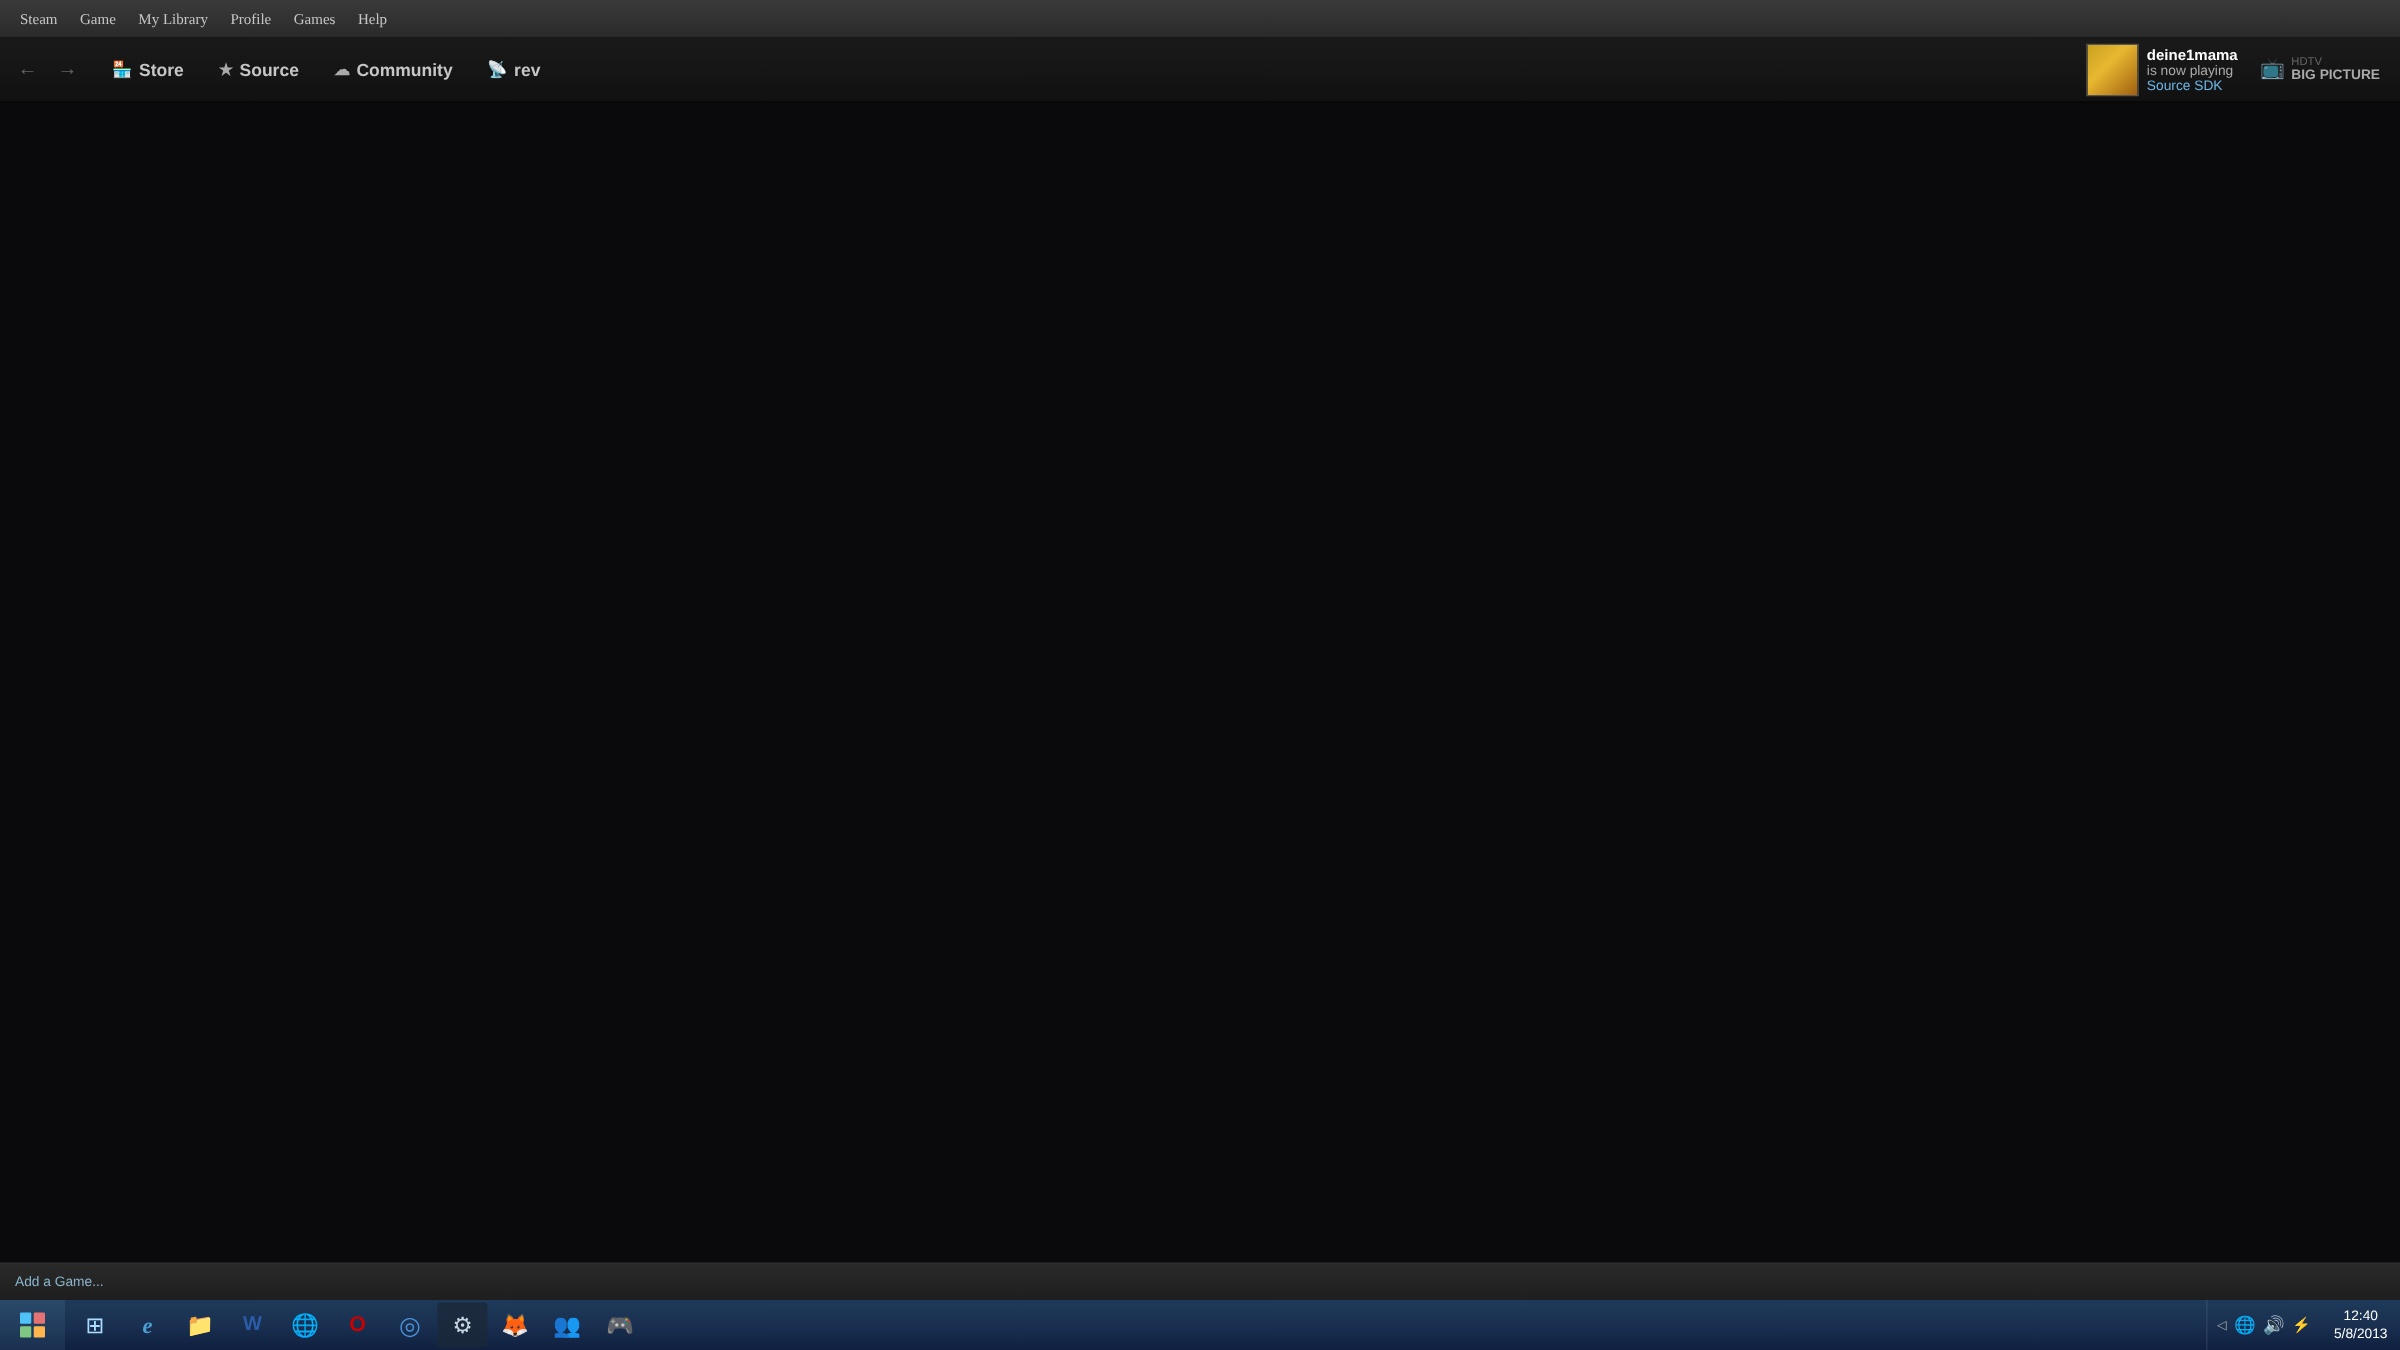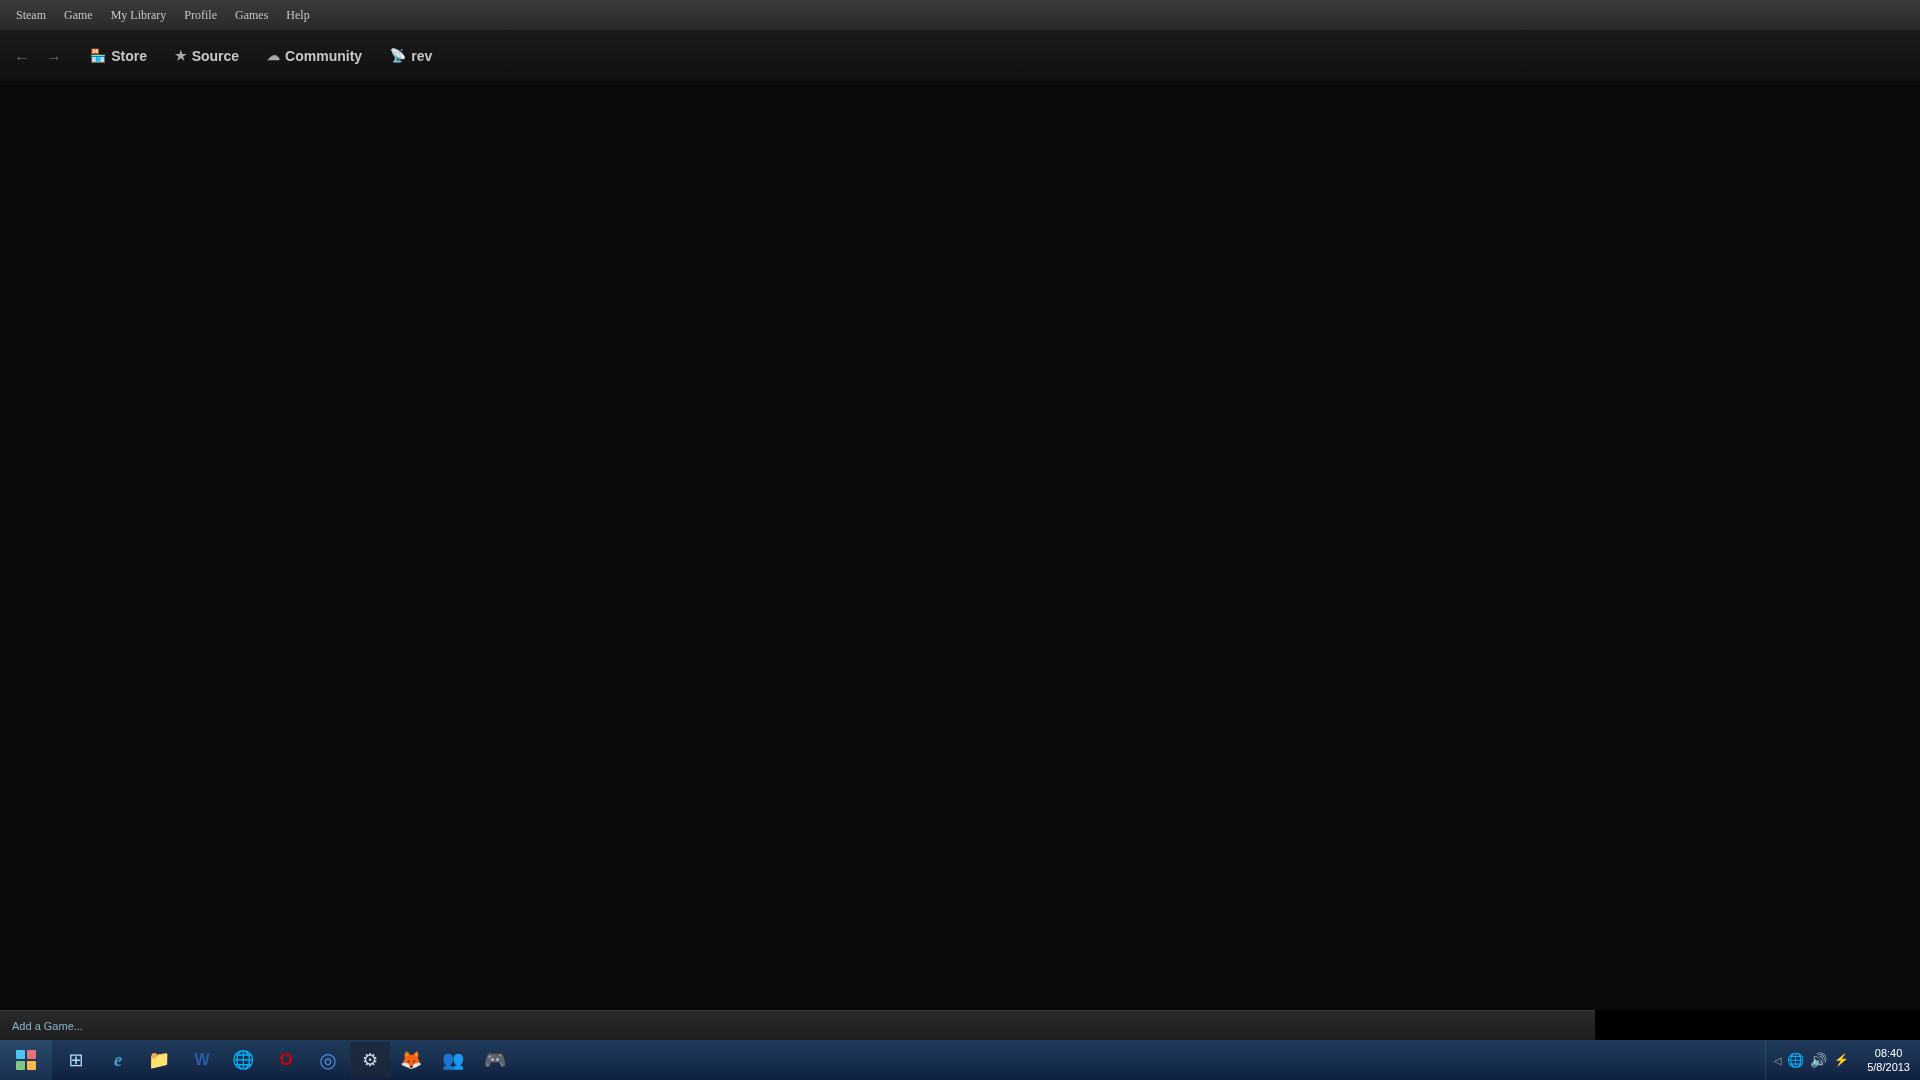--- a/index.html
+++ b/index.html
@@ -124,21 +124,21 @@
       width: 1920px;
       height: calc(1080px - 82px - 36px);
       background: #0a0a0c;
       position: relative;
     }
 
     
     #taskbar {
       position: absolute;
       bottom: 0;
-      width: 1595px;
+      width: 1920px;
       height: 36px;
       background: linear-gradient(to bottom, #2a2a2a, #1e1e1e);
       display: flex;
       align-items: center;
       padding: 0 4px;
       gap: 2px;
       border-top: 1px solid #3a3a3a;
     }
 
     #add-game-btn {
@@ -269,20 +269,40 @@
   <a class="nav-btn">
     <span class="nav-icon">☁</span>
     <span>Community</span>
   </a>
 
   <a class="nav-btn">
     <span class="nav-icon">📡</span>
     <span>rev</span>
   </a>
 
+  <div id="nav-right">
+
+    <div id="user-avatar">
+      <div id="user-avatar-img"></div>
+    </div>
+
+    <div id="user-info">
+      <span id="username">deine1mama</span>
+      <span id="user-status">is now playing</span>
+      <span id="user-game">Source SDK</span>
+    </div>
+
+    <div id="big-picture-btn">
+      <span class="tv-icon">📺</span>
+      <div style="display:flex;flex-direction:column;align-items:flex-start;line-height:1.2;">
+        <span style="font-size:9px;color:#666;">HDTV</span>
+        <span style="font-size:11px;font-weight:bold;color:#aaa;">BIG PICTURE</span>
+      </div>
+    </div>
+  </div>
 </div>
 
 <div id="main-content" style="height: 928px;"></div>
 
 <div id="taskbar" style="bottom: 40px; height: 30px; background: linear-gradient(to bottom, #2a2a2a, #1e1e1e); border-top: 1px solid #3a3a3a;">
   <span id="add-game-btn">Add a Game...</span>
 </div>
 
 <div id="win-taskbar">
 
@@ -332,16 +352,16 @@
   </div>
 
   <div id="win-sys-tray">
     <span class="tray-expand">◁</span>
     <span class="tray-icon">🌐</span>
     <span class="tray-icon">🔊</span>
     <span class="tray-icon" style="font-size:12px;">⚡</span>
   </div>
 
   <div id="win-clock">
-    <span>08:40</span>
+    <span>12:40</span>
     <span>5/8/2013</span>
   </div>
 </div>
 
 </body></html>

